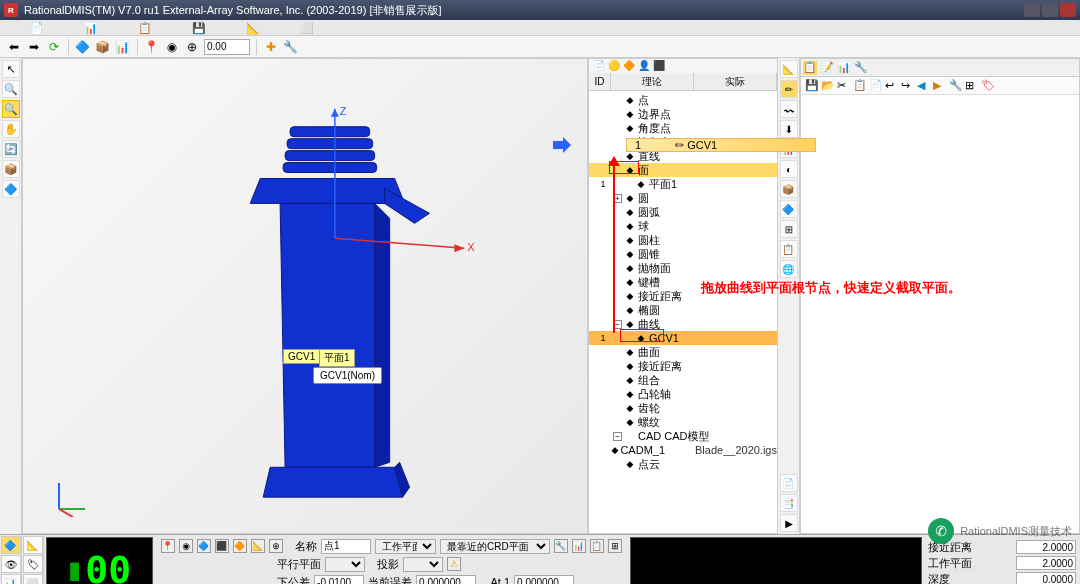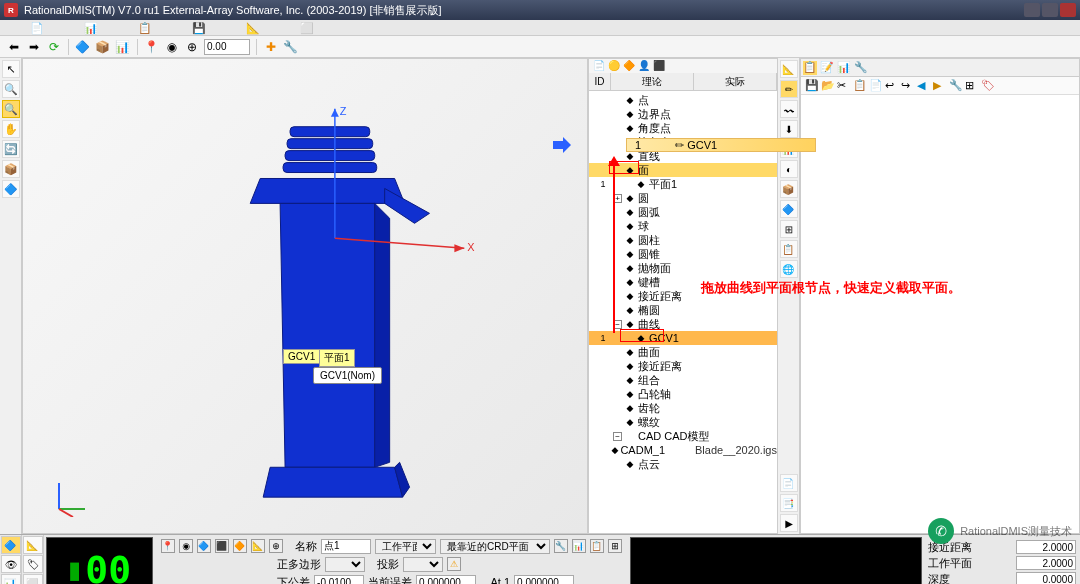--- a/index.html
+++ b/index.html
@@ -427,21 +427,21 @@
       <input style="width: 50px;" value="点1">
       <select style="width:61px"><option>工作平面</option></select>
       <select style="width:110px"><option>最靠近的CRD平面</option></select>
       <span class="bbtn">🔧</span>
       <span class="bbtn">📊</span>
       <span class="bbtn">📋</span>
       <span class="bbtn">⊞</span>
     </div>
     <div class="brow">
       <span style="width:112px"></span>
-      <label>正多边形</label>
+      <label>平行平面</label>
       <select style="width:40px"></select>
       <label>投影</label>
       <select style="width:40px"></select>
       <span class="bbtn" style="color:#e90">⚠</span>
     </div>
     <div class="brow">
       <span style="width:112px"></span>
       <label>下公差</label>
         <input style="width: 50px;" value="-0.0100">
       <label>当前误差</label>

